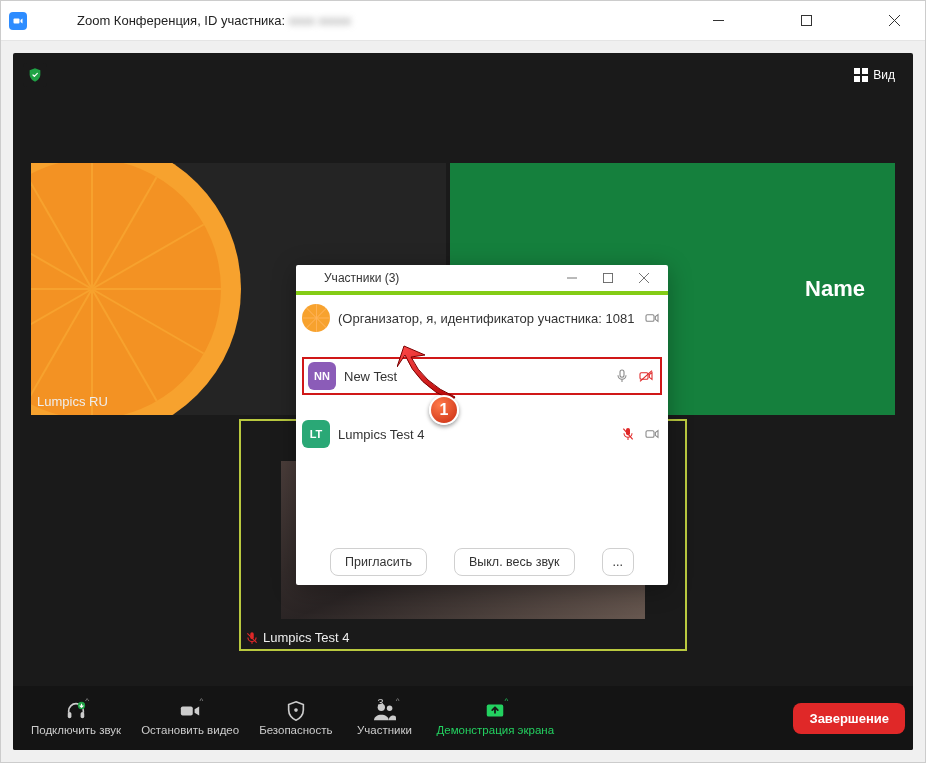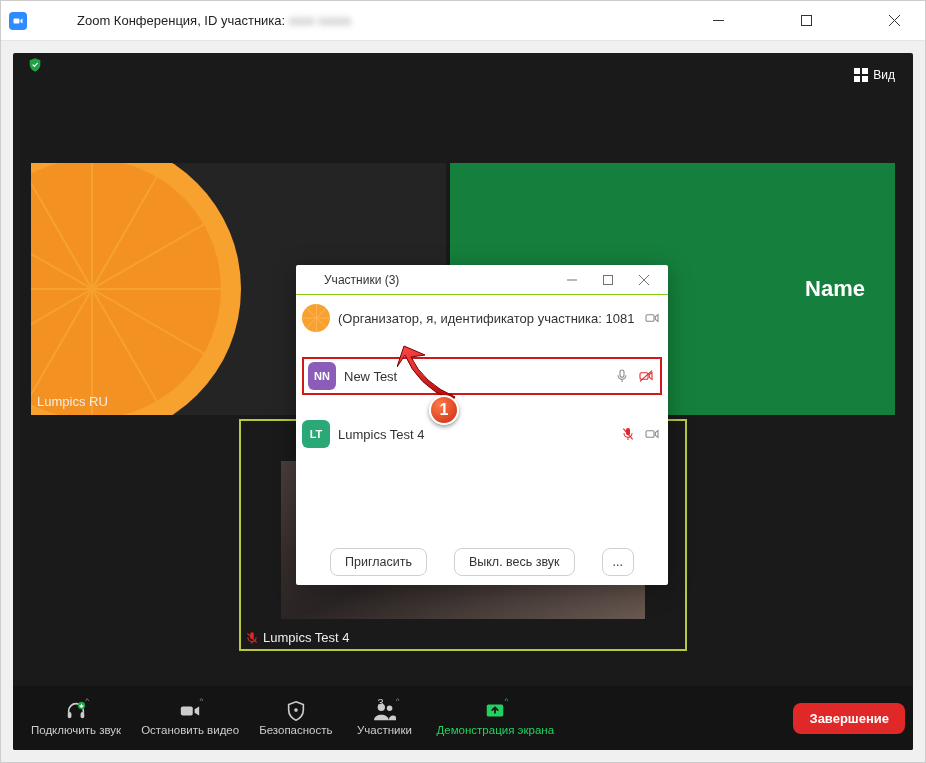--- a/index.html
+++ b/index.html
@@ -11,21 +11,21 @@
   .titlebar .zoom-logo { width: 18px; height: 18px; background: #2d8cff; border-radius: 4px; display: inline-flex; align-items: center; justify-content: center; margin-right: 8px; }
   .titlebar .zoom-logo svg { width: 12px; height: 12px; }
   .titlebar .title-text { font-size: 13px; color: #222; }
   .titlebar .title-text .blur { filter: blur(3px); color: #888; }
   .titlebar .spacer { flex: 1; }
   .titlebar .win-btn { width: 46px; height: 40px; display: flex; align-items: center; justify-content: center; cursor: pointer; }
   .titlebar .win-btn svg { width: 11px; height: 11px; }
 
   .meeting-area { position: absolute; left: 12px; right: 12px; top: 52px; bottom: 12px; background: #1a1a1a; border-radius: 2px; overflow: hidden; }
 
-  .top-strip { position: absolute; top: 0; left: 0; right: 0; height: 44px; display: flex; padding: 0 10px; }
+  .top-strip { position: absolute; top: 0; left: 0; right: 0; height: 44px; display: flex; align-items: center; padding: 0 10px; }
   .shield { width: 24px; height: 24px; background: #1a1a1a; border-radius: 4px; display: flex; align-items: center; justify-content: center; }
   .shield-inner { width: 16px; height: 16px; }
   .top-strip .spacer { flex: 1; }
   .view-btn { display: flex; align-items: center; gap: 5px; color: #fff; font-size: 12px; padding: 4px 8px; border-radius: 4px; cursor: pointer; }
 
   .video-grid { position: absolute; top: 110px; left: 18px; right: 18px; display: flex; gap: 4px; height: 252px; }
   .tile { position: relative; flex: 1; background: #242424; overflow: hidden; }
   .tile-left { display: flex; align-items: center; justify-content: center; }
   .orange-circle { position: absolute; width: 300px; height: 300px; border-radius: 50%; background: #f7a22e; left: -90px; display: flex; align-items: center; justify-content: center; }
   .orange-inner { width: 260px; height: 260px; border-radius: 50%; background: #f39223; position: relative; overflow: hidden; }
@@ -35,21 +35,21 @@
   .tile-right { background: #15803d; display: flex; align-items: center; justify-content: flex-end; padding-right: 30px; }
   .tile-right .name-large { color: #fff; font-size: 22px; font-weight: 600; }
 
   .bottom-tile-wrap { position: absolute; top: 366px; left: 226px; width: 448px; height: 232px; border: 2px solid #b9c93f; }
   .bottom-tile { width: 100%; height: 100%; background: #1a1a1a; position: relative; overflow: hidden; }
   .bottom-tile .gradient { position: absolute; left: 40px; right: 40px; top: 40px; bottom: 30px; background: linear-gradient(155deg, #4a3d3a 0%, #2a2424 50%, #685850 100%); }
   .bottom-tile .label-area { position: absolute; left: 4px; bottom: 4px; display: flex; align-items: center; gap: 4px; color: #eee; font-size: 13px; }
   .mic-muted-small { color: #e02828; }
 
   .participants-window { position: absolute; left: 283px; top: 212px; width: 372px; height: 320px; background: #fff; box-shadow: 0 4px 24px rgba(0,0,0,0.3); border-radius: 2px; display: flex; flex-direction: column; }
-  .p-titlebar { height: 30px; display: flex; align-items: center; padding: 0 6px; border-bottom: 1px solid #84cc16; }
+  .p-titlebar { height: 30px; display: flex; align-items: center; padding: 0 6px; border-bottom: 4px solid #84cc16; }
   .p-titlebar .zoom-logo { width: 16px; height: 16px; }
   .p-titlebar .p-title { font-size: 12px; color: #333; margin-left: 6px; }
   .p-titlebar .spacer { flex: 1; }
   .p-titlebar .pwin-btn { width: 36px; height: 30px; display: flex; align-items: center; justify-content: center; cursor: pointer; font-size: 12px; color: #666; }
 
   .p-list { flex: 1; padding: 4px 2px; overflow: hidden; }
   .p-row { display: flex; align-items: center; height: 38px; padding: 0 6px 0 4px; gap: 8px; position: relative; }
   .p-row.highlight { border: 2px solid #d01818; border-radius: 0; margin: 20px 4px; }
   .avatar { width: 28px; height: 28px; border-radius: 6px; display: flex; align-items: center; justify-content: center; font-size: 11px; font-weight: 600; color: #fff; flex-shrink: 0; }
   .avatar.orange { background: #f7a22e; border-radius: 50%; position: relative; overflow: hidden; }

